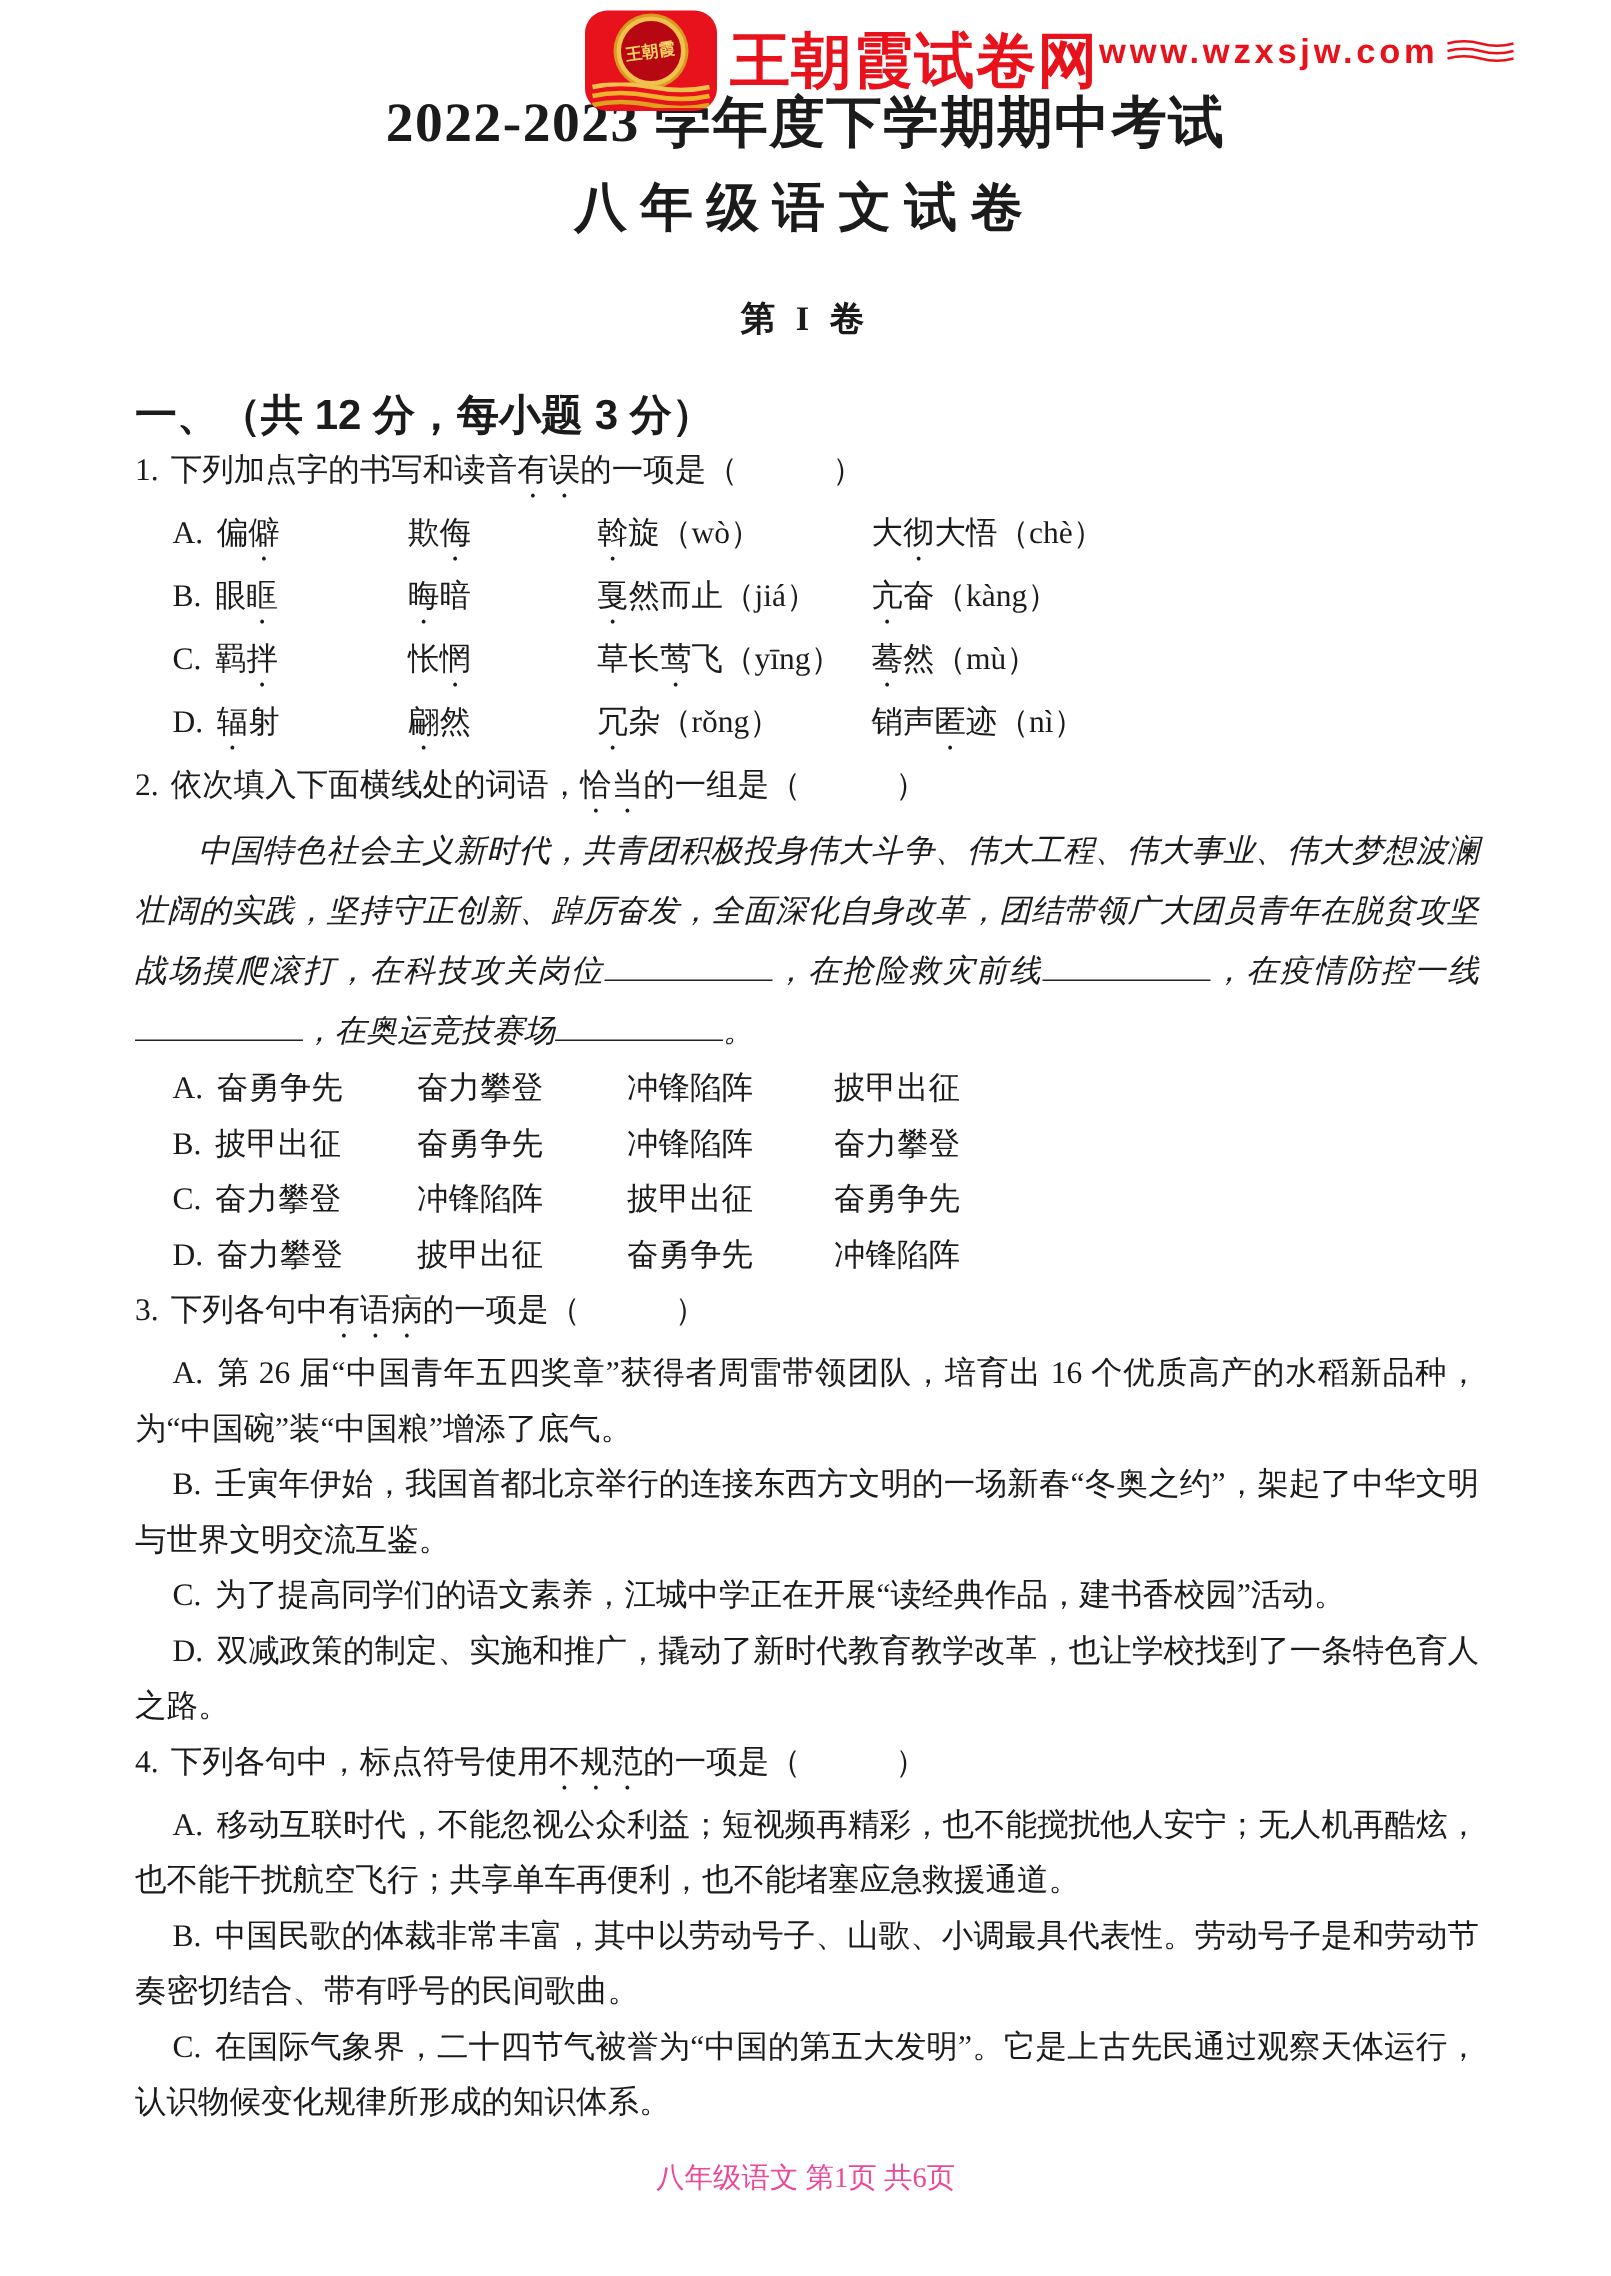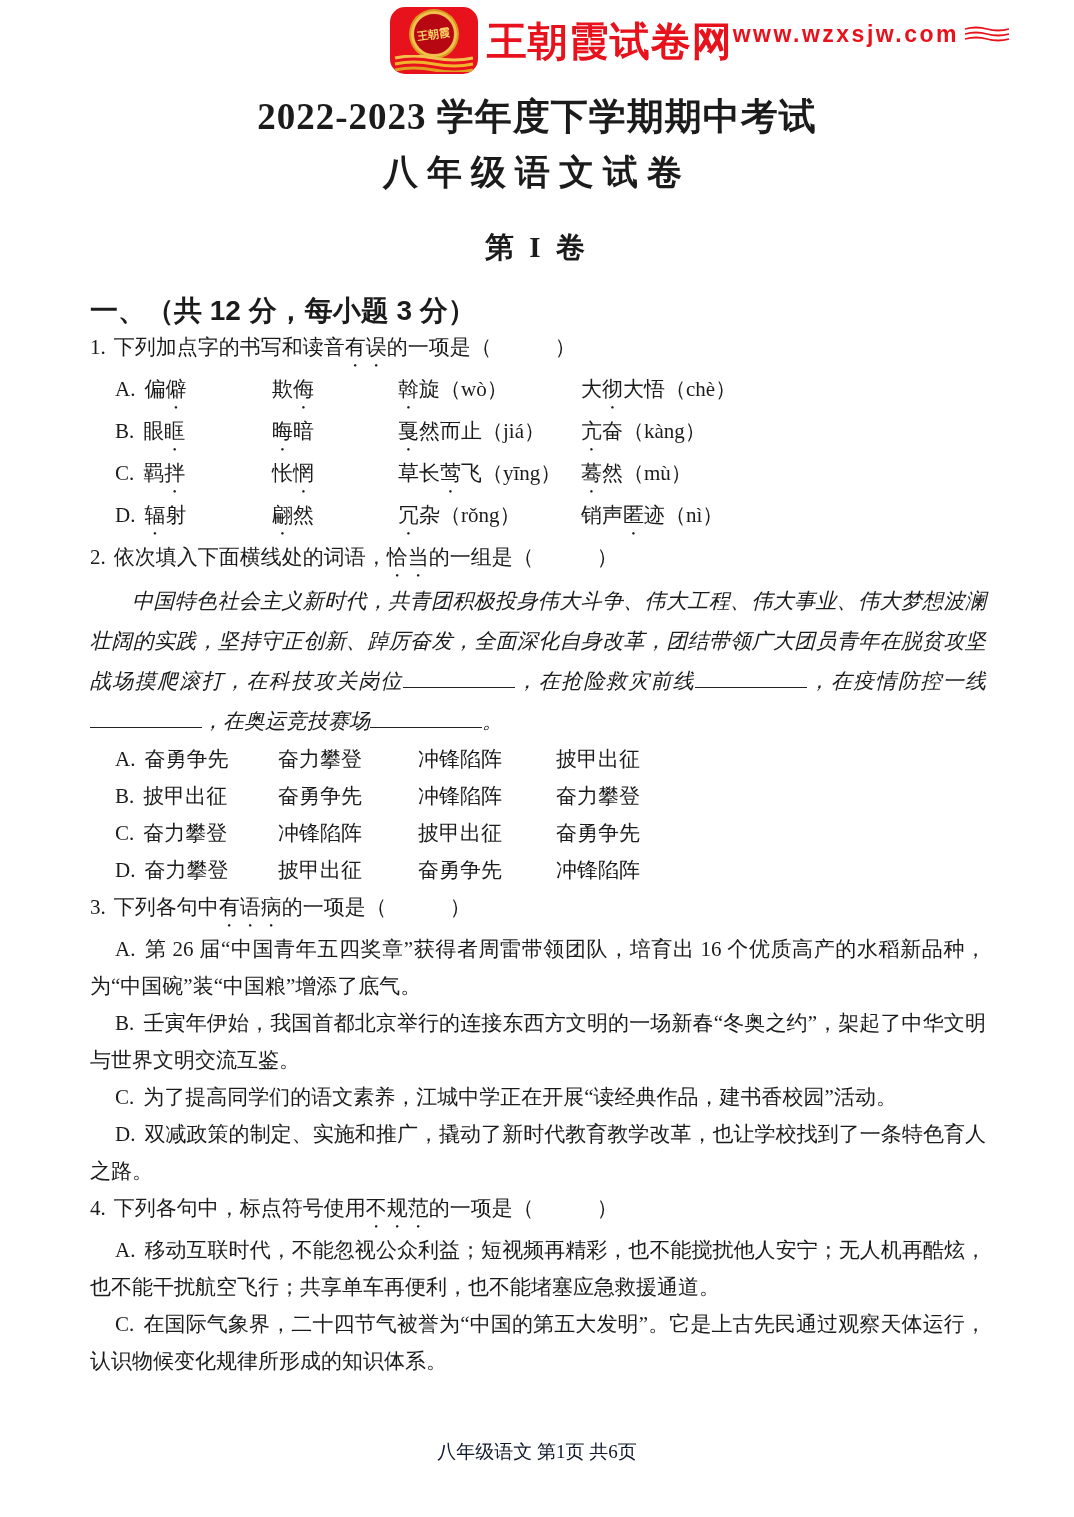--- a/index.html
+++ b/index.html
@@ -39,30 +39,30 @@
   }
   .site-url-row { display:flex; align-items:center; gap:5px; margin-top:1px; }
   .site-url {
     font-family:"Liberation Sans","DejaVu Sans",sans-serif;
     font-weight:700; font-size:23px; letter-spacing:2.5px; color:#e8121c; white-space:nowrap;
   }
   .url-waves { display:block; }
 
   
   .title1 {
-    margin:0; padding-top:94px; text-align:center;
+    margin:0; padding-top:60px; text-align:center;
     font-size:37px; font-weight:bold; line-height:46px; letter-spacing:1px;
   }
   .title2 {
     margin:2px 0 0; text-align:center;
     font-size:35px; font-weight:900; line-height:62px; letter-spacing:9px;
   }
   .title3 {
     margin:24px 0 0; text-align:center;
-    font-size:29px; font-weight:bold; line-height:38px; letter-spacing:4px;
+    font-size:23px; font-weight:bold; line-height:38px; letter-spacing:4px;
   }
 
   
   .content {
     margin:26px 88px 0 90px;
     font-size:21px; line-height:37px; text-align:justify;
   }
   .section-heading {
     font-family:"Liberation Sans","DejaVu Sans",sans-serif;
     font-weight:bold; font-size:28px; line-height:37px; margin:0;
@@ -90,21 +90,21 @@
   }
   .blank {
     display:inline-block; width:112px; height:0.95em;
     border-bottom:1.6px solid #222; vertical-align:baseline;
   }
 
   .opt-para { text-indent:25px; }
 
   .footer {
     position:absolute; bottom:52px; left:0; width:100%;
-    text-align:center; font-size:19px; color:#0f172a;
+    text-align:center; font-size:19px; color:#ec4899;
   }
   .footer span { margin:0 4px; }
 </style>
 </head>
 <body>
 
 <div class="page">
 
   <div class="logo">
     <div class="logo-icon">
@@ -202,20 +202,21 @@
       <p class="stem"><span class="qnum">3.</span><span>下列各句中</span><span class="em">有语病</span><span>的一项是（　　　）</span></p>
       <p class="opt-para"><span class="lab">A.</span><span>第 26 届“中国青年五四奖章”获得者周雷带领团队，培育出 16 个优质高产的水稻新品种，为“中国碗”装“中国粮”增添了底气。</span></p>
       <p class="opt-para"><span class="lab">B.</span><span>壬寅年伊始，我国首都北京举行的连接东西方文明的一场新春“冬奥之约”，架起了中华文明与世界文明交流互鉴。</span></p>
       <p class="opt-para"><span class="lab">C.</span><span>为了提高同学们的语文素养，江城中学正在开展“读经典作品，建书香校园”活动。</span></p>
       <p class="opt-para"><span class="lab">D.</span><span>双减政策的制定、实施和推广，撬动了新时代教育教学改革，也让学校找到了一条特色育人之路。</span></p>
     </div>
 
     <div>
       <p class="stem"><span class="qnum">4.</span><span>下列各句中，标点符号使用</span><span class="em">不规范</span><span>的一项是（　　　）</span></p>
       <p class="opt-para"><span class="lab">A.</span><span>移动互联时代，不能忽视公众利益；短视频再精彩，也不能搅扰他人安宁；无人机再酷炫，也不能干扰航空飞行；共享单车再便利，也不能堵塞应急救援通道。</span></p>
+      <p class="opt-para"><span class="lab">B.</span><span>中国民歌的体裁非常丰富，其中以劳动号子、山歌、小调最具代表性。劳动号子是和劳动节奏密切结合、带有呼号的民间歌曲。</span></p>
       <p class="opt-para"><span class="lab">C.</span><span>在国际气象界，二十四节气被誉为“中国的第五大发明”。它是上古先民通过观察天体运行，认识物候变化规律所形成的知识体系。</span></p>
     </div>
 
   </div>
 
   <div class="footer"><span>八年级语文 第1页 共6页</span></div>
 
 </div>
 
 </body></html>

